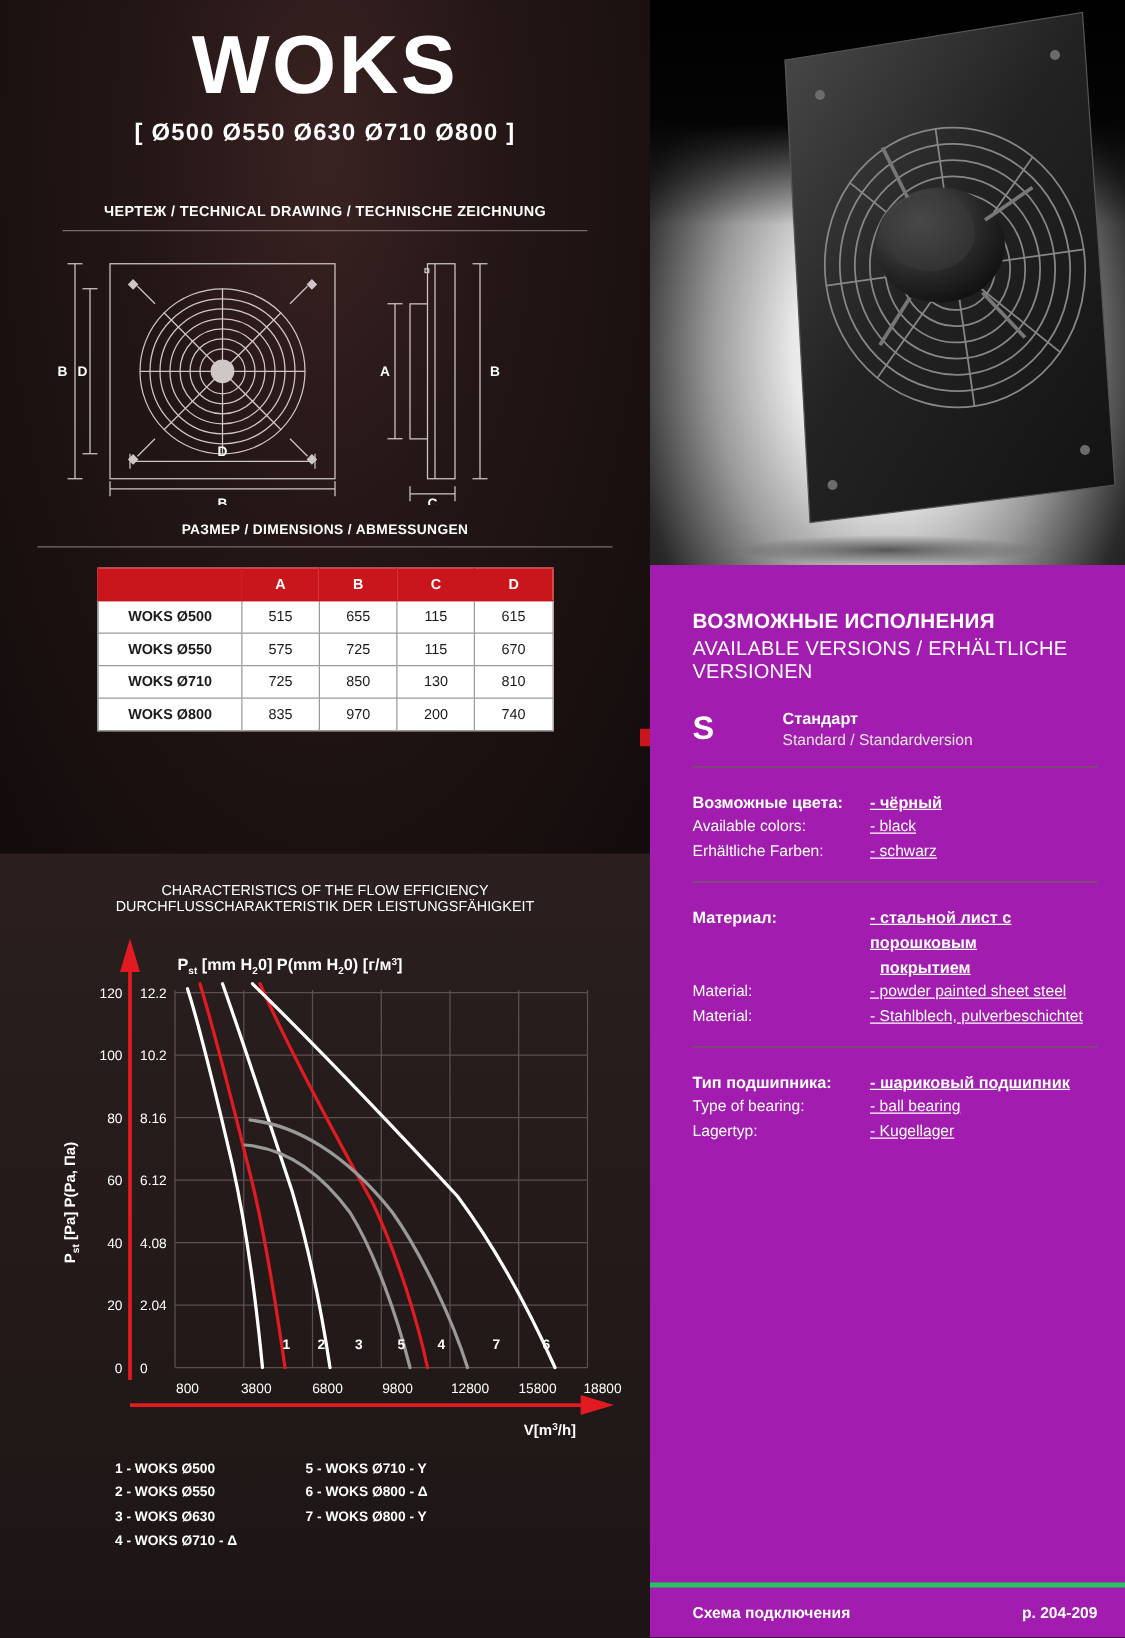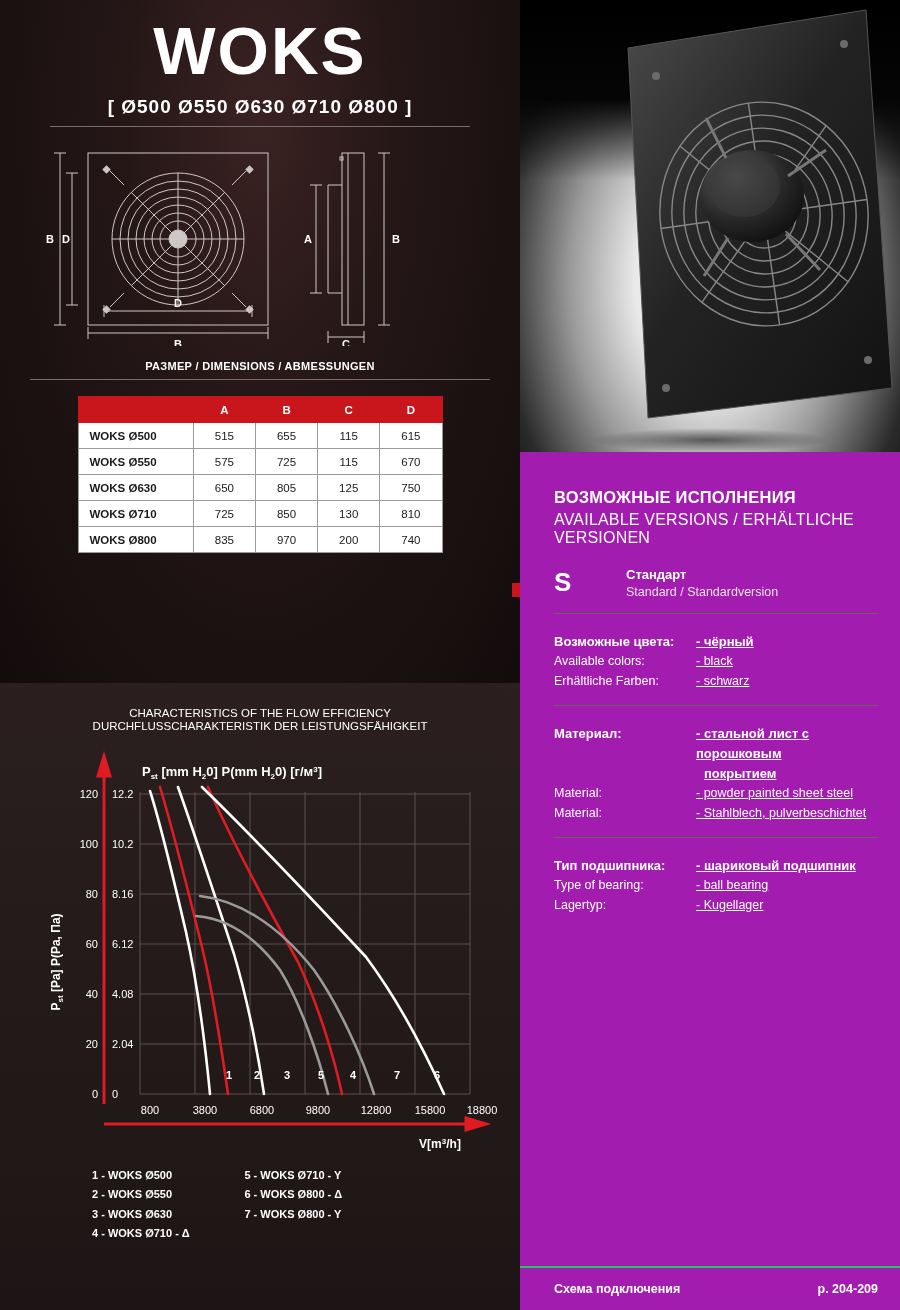--- a/index.html
+++ b/index.html
@@ -47,21 +47,21 @@
 
   table.dims {
     border-collapse:collapse; width:365px; margin:16px auto 0;
     background:#fff; color:#1a1a1a; font-size:11.5px;
   }
   table.dims th, table.dims td {
     border:1px solid #9b9b9b; text-align:center; height:26px; padding:0 4px;
   }
   table.dims thead th { background:#c9161d; color:#fff; font-weight:bold; border-color:#c9161d; }
   table.dims thead th.blank { background:#c9161d; }
-  table.dims td.rowhdr { text-align:left; padding-left:11px; font-weight:bold; width:115px; }
+  table.dims td.rowhdr { text-align:left; padding-left:24px; font-weight:bold; width:115px; }
   table.dims td { width:62px; }
 
   
   .photo {
     position:absolute; left:520px; top:0; width:380px; height:452px;
     background: radial-gradient(ellipse at 50% 62%, #ffffff 0%, #e9e9e9 28%, #9a9a9a 52%, #2a2a2a 78%, #0a0a0a 100%);
     overflow:hidden;
   }
   .photo-top-fade {
     position:absolute; left:0; top:0; width:100%; height:180px;
@@ -90,21 +90,21 @@
   .pval.b { font-weight:bold; font-size:13px; }
   .pval { flex:1;text-decoration:underline; }
   .pval .ind { display:block; }
 
   .red-tab {
     position:absolute; left:512px; top:583px; width:14px; height:14px; background:#c9161d;
   }
 
   .scheme {
     position:absolute; left:0; right:0; bottom:0; height:44px;
-    border-top:2px solid #22c55e;
+    border-top:4px solid #22c55e;
     display:flex; align-items:center; justify-content:space-between;
     padding:0 22px 0 34px; font-size:12.5px; font-weight:bold;
   }
 
   
   .chart-panel {
     position:absolute; left:0; top:683px; width:520px; height:627px;
     background:#241a1a;
     background:linear-gradient(#2b1f1f,#1d1515);
   }
@@ -129,20 +129,21 @@
 
 <div class="page">
 
   <div class="left-top">
 
     <div class="title-block">
       <div class="title-main">WOKS</div>
       <div class="title-sub">[ Ø500 Ø550 Ø630 Ø710 Ø800 ]</div>
     </div>
 
+    <div class="sec-head">ЧЕРТЕЖ / TECHNICAL DRAWING / TECHNISCHE ZEICHNUNG</div>
     <div class="sec-rule"></div>
 
     <div class="drawing">
       <svg width="440" height="205" viewBox="0 0 440 205">
         <g stroke="#cfc7c7" fill="none" stroke-width="1">
 
           <rect x="48" y="12" width="180" height="172"></rect>
 
           <rect x="64" y="26" width="5" height="5" fill="#cfc7c7" transform="rotate(45 66.5 28.5)"></rect>
           <rect x="207" y="26" width="5" height="5" fill="#cfc7c7" transform="rotate(45 209.5 28.5)"></rect>
@@ -230,27 +231,20 @@
           <td>615</td>
         </tr>
         <tr>
           <td class="rowhdr">WOKS Ø550</td>
           <td>575</td>
           <td>725</td>
           <td>115</td>
           <td>670</td>
         </tr>
         <tr>
-          <td class="rowhdr">WOKS Ø630</td>
-          <td>650</td>
-          <td>805</td>
-          <td>125</td>
-          <td>750</td>
-        </tr>
-        <tr>
           <td class="rowhdr">WOKS Ø710</td>
           <td>725</td>
           <td>850</td>
           <td>130</td>
           <td>810</td>
         </tr>
         <tr>
           <td class="rowhdr">WOKS Ø800</td>
           <td>835</td>
           <td>970</td>

